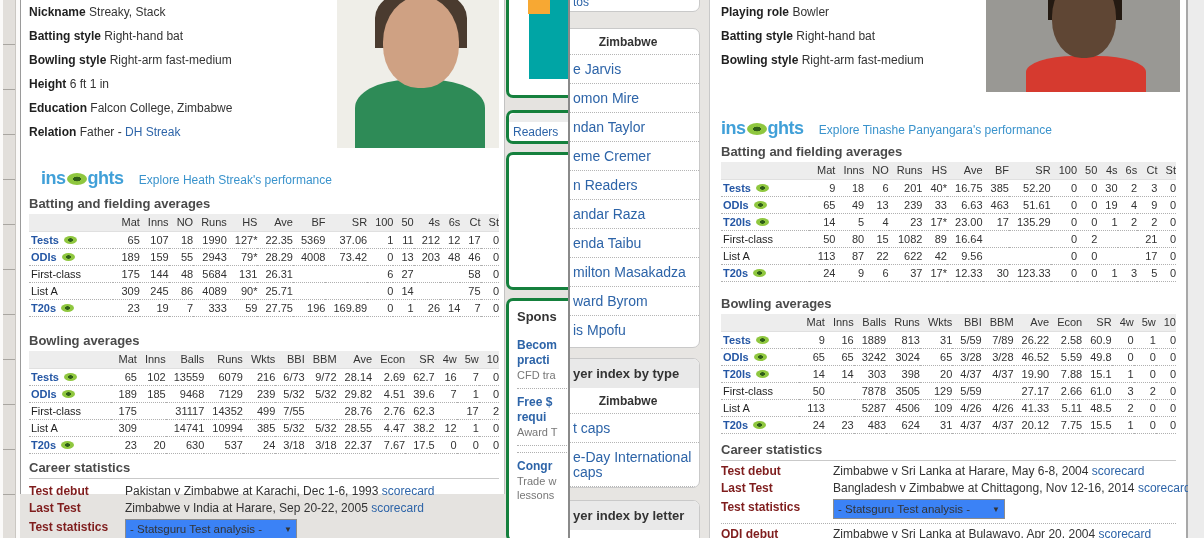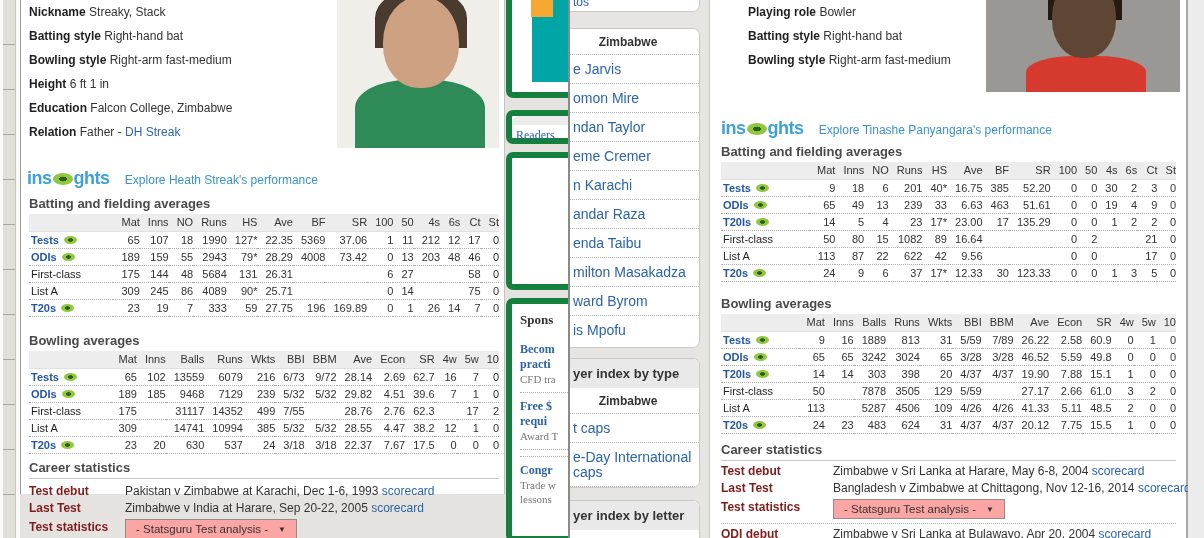--- a/index.html
+++ b/index.html
@@ -26,21 +26,21 @@
   .photo .shirt { position:absolute; border-radius:40% 40% 0 0; }
   .left-photo { left:316px; top:0; width:162px; height:148px; }
   .left-photo .hair  { left:38px; top:-12px; width:92px; height:60px; background:#4a3b2f; }
   .left-photo .head  { left:46px; top:-4px; width:76px; height:92px; background:#cfa183; }
   .left-photo .shirt { left:18px; top:80px; width:130px; height:70px; background:#2e8b57; }
   .right-photo { left:276px; top:0; width:194px; height:92px; background:#999894; }
   .right-photo .hair  { left:62px; top:-30px; width:74px; height:50px; background:#241a12; }
   .right-photo .head  { left:66px; top:-24px; width:64px; height:82px; background:#5f4634; }
   .right-photo .shirt { left:40px; top:56px; width:120px; height:40px; background:#d63a2f; }
 
-  .insights { position:absolute; left:6px; font-size:12px; white-space:nowrap; }
+  .insights { position:absolute; left:20px; font-size:12px; white-space:nowrap; }
   .ins-txt { font-weight:bold; font-size:18px; color:#41a0d8; letter-spacing:-0.5px; }
   .ins-eye { display:inline-block; width:20px; height:12px; border-radius:50%;
              background:radial-gradient(ellipse at center,#2f5d18 0 28%,#8fc73f 30% 80%,#58922c 100%);
              vertical-align:-1px; margin:0 1px; }
   .explore { font-size:12px; color:#3a93cc; margin-left:12px; }
 
   .sec-title { position:absolute; left:8px; font-size:13px; font-weight:bold; color:#4a4a4a; }
 
   table.stats { position:absolute; left:8px; border-collapse:collapse; font-size:11px; color:#333;
                 table-layout:auto; }
@@ -56,28 +56,28 @@
          background:radial-gradient(ellipse at center,#2f5d18 0 28%,#8fc73f 30% 80%,#58922c 100%);
          vertical-align:0px; margin-left:5px; }
 
   .career-title { border-bottom:1px solid #c9c9c9; padding-bottom:3px; }
   .career { position:absolute; left:8px; font-size:12px; color:#333; }
   .cr-row { height:17px; line-height:17px; white-space:nowrap; }
   .cr-label { display:inline-block; font-weight:bold; color:#7f1d1d; vertical-align:top; }
   .lp .cr-label { width:96px; } .rp .cr-label { width:112px; }
   .cr-select-row { height:22px; margin:2px 0 1px 0; }
   .sel { display:inline-flex; justify-content:space-between; align-items:center; width:172px;
-         border:1px solid #8c8c8c; background:#fca5a5; font-size:11.5px; color:#333;
-         padding:2px 10px; height:20px; vertical-align:middle; }
+         border:1px solid #8c8c8c; background:#3b82f6; font-size:11.5px; color:#333;
+         padding:2px 4px; height:20px; vertical-align:middle; }
   .sel .caret { font-size:8px; color:#333; margin-left:6px; }
   .dotted-div { border-top:1px dotted #b0b0b0; margin:2px 0 2px 0; }
 
   
   .mid-gap { position:absolute; left:504px; top:0; width:64px; height:538px; overflow:hidden; }
-  .gapbox { position:absolute; background:#fff; border:6px solid #15803d; border-radius:7px;font-family:Liberation Serif, serif; }
+  .gapbox { position:absolute; background:#fff; border:3px solid #15803d; border-radius:7px; }
   .ad-box { left:2px; top:-14px; width:78px; height:112px; }
   .ad-teal { position:absolute; left:20px; top:0px; width:42px; height:90px; background:#00a5a5; }
   .ad-orange { position:absolute; left:19px; top:0px; width:22px; height:25px; background:#f7a833; }
   .ad-tscs { position:absolute; left:4px; bottom:4px; font-size:6px; color:#fff; }
   .readers-box { left:2px; top:110px; width:78px; height:34px; }
   .readers-band { position:absolute; left:0; top:0; right:0; height:9px; background:#ececec;
                   border-radius:7px 7px 0 0; }
   .readers-label { position:absolute; left:4px; top:12px; font-size:12px; color:#2d64a8; }
   .empty-box { left:2px; top:152px; width:78px; height:138px; }
   .spons-box { left:2px; top:298px; width:78px; height:244px; padding:8px 0 0 8px; font-size:12px; }
@@ -101,21 +101,21 @@
                padding:7px 6px 7px 16px; }
   .mid-country { font-weight:bold; font-size:12px; color:#333; text-align:center; padding:6px 0 5px 0; }
   .mid-item { font-size:14px; color:#2d64a8; padding:7px 2px 6px 16px; cursor:pointer;
               white-space:pre-line; line-height:15px; }
   .mid-item + .mid-item { border-top:1px dotted #b5b5b5; }
   .mid-list .mid-item:first-child { border-top:1px dotted #b5b5b5; }
 
   
   .right-panel { position:absolute; left:139px; top:0; width:479px; height:538px; background:#fff;
                  border-left:1px solid #c9c9c9; border-right:2px solid #a8a8a8; }
-  .right-panel .bio { left:11px;margin-left:27px; }
+  .right-panel .bio { left:11px; }
   .right-panel .insights { left:11px; }
   .right-panel .sec-title { left:11px; }
   .right-panel table.stats { left:11px; }
   .right-panel .career { left:11px; }
   .right-strip { position:absolute; right:0; top:0; width:16px; height:538px; background:#ececec; }
 </style>
 </head>
 <body>
 
 <div id="screen">
@@ -406,21 +406,21 @@
       <a class="photos-link">tos</a>
     </div>
 
     <div class="midbox lv-box">
       <div class="mid-country">Zimbabwe</div>
       <div class="mid-list">
           <div class="mid-item">e Jarvis</div>
           <div class="mid-item">omon Mire</div>
           <div class="mid-item">ndan Taylor</div>
           <div class="mid-item">eme Cremer</div>
-          <div class="mid-item">n Karachi</div>
+          <div class="mid-item">n Readers</div>
           <div class="mid-item">andar Raza</div>
           <div class="mid-item">enda Taibu</div>
           <div class="mid-item">milton Masakadza</div>
           <div class="mid-item">ward Byrom</div>
           <div class="mid-item">is Mpofu</div>
         </div>
     </div>
 
     <div class="midbox ti-box">
       <div class="mid-title">yer index by type</div>

